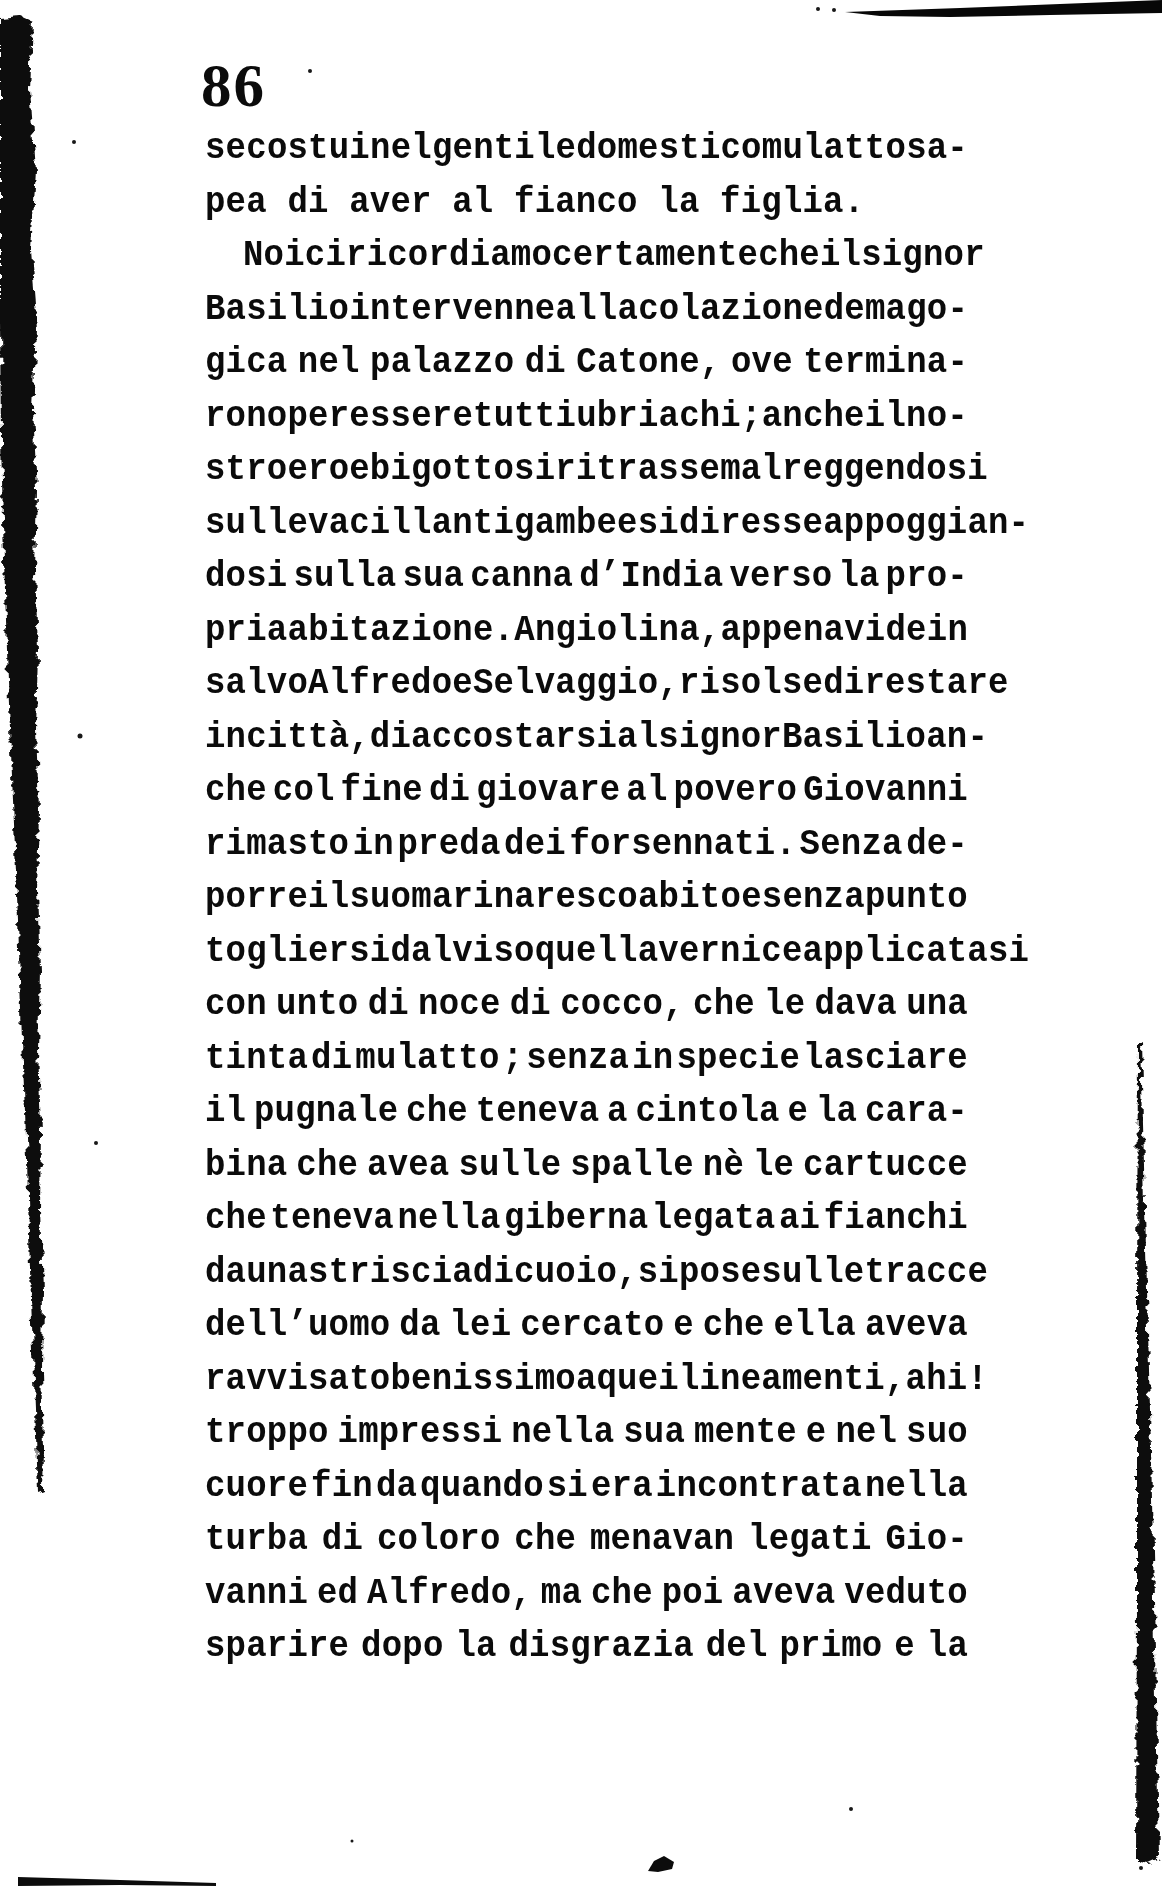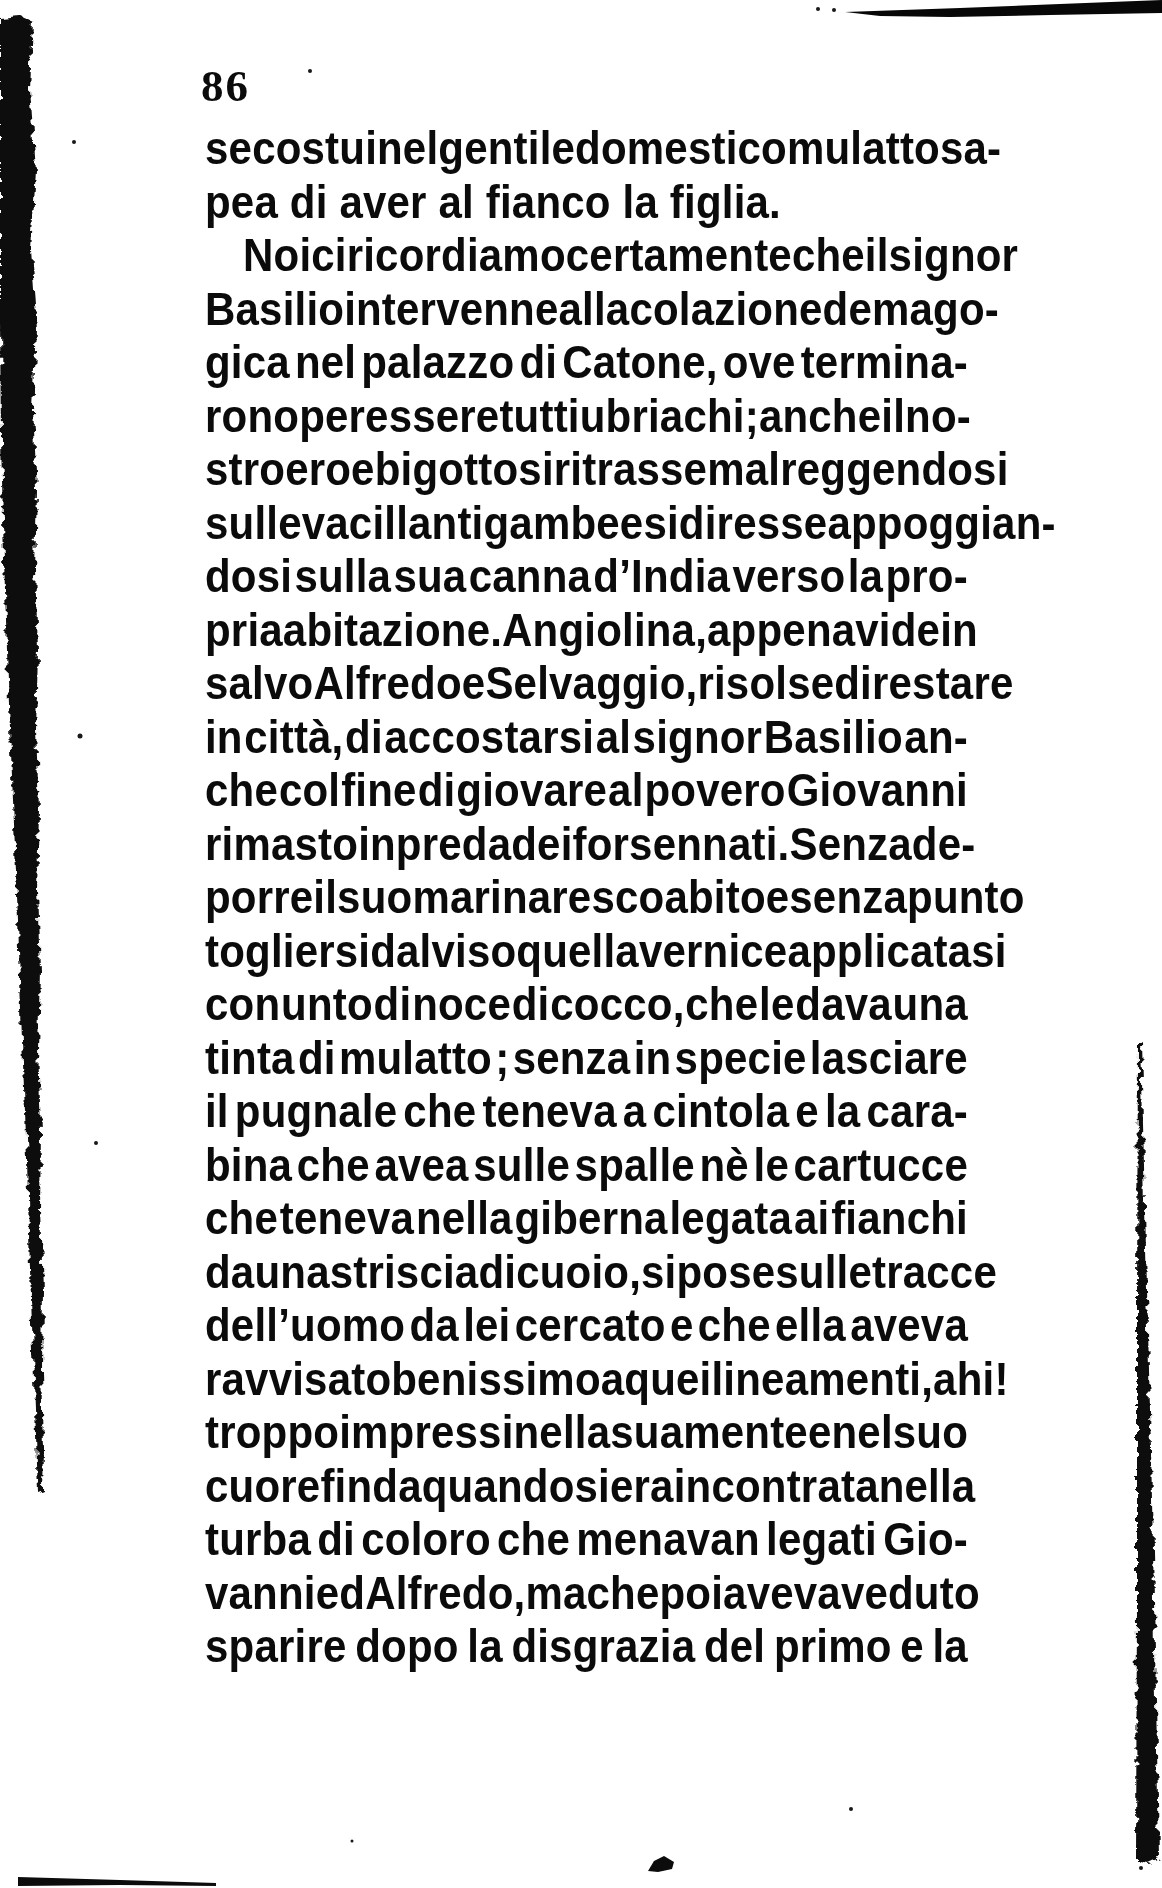--- a/index.html
+++ b/index.html
@@ -10,27 +10,27 @@
     overflow:hidden;
     margin:0 auto;
   }
   .artifact-layer{
     position:absolute;left:0;top:0;width:1162px;height:1888px;
     pointer-events:none;
   }
   .page-number{
     position:absolute;left:201px;top:58px;
     font-family:"Liberation Serif",serif;
-    font-weight:bold;font-size:45px;line-height:56px;
+    font-weight:bold;font-size:61px;line-height:56px;
     color:#0b0b0b;letter-spacing:2px;
   }
   .text-block{
     position:absolute;left:205px;top:122px;width:763px;
-    font-family:Liberation Sans, sans-serif;
-    font-weight:bold;font-size:42px;
+    font-family:Liberation Mono, monospace;
+    font-weight:bold;font-size:34px;
     color:#0b0b0b;letter-spacing:0.2px;
   }
   .line{
     height:53.5px;line-height:53.5px;
     white-space:nowrap;
     transform:scaleY(1.1);
   }
   .line.just{display:flex;justify-content:space-between;}
   .line.indent{padding-left:38px;}
 </style>

